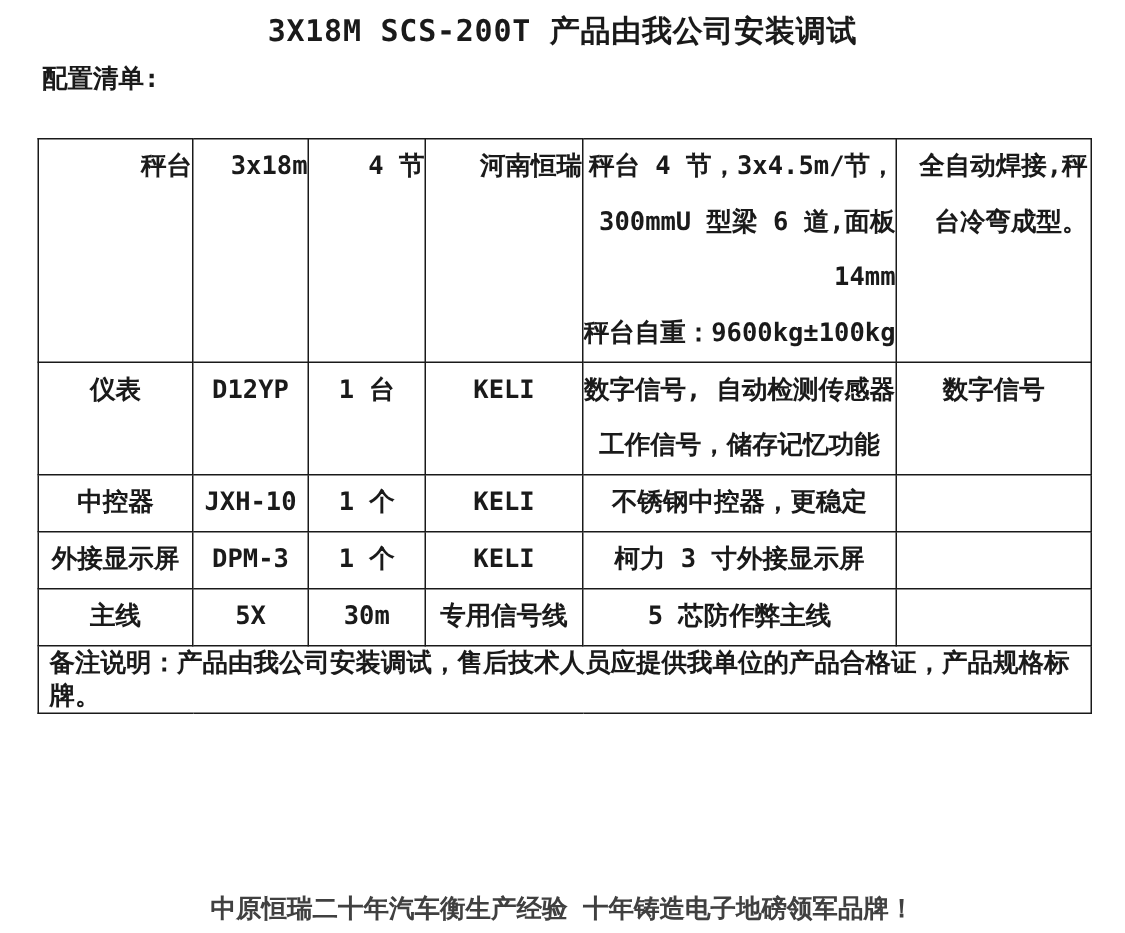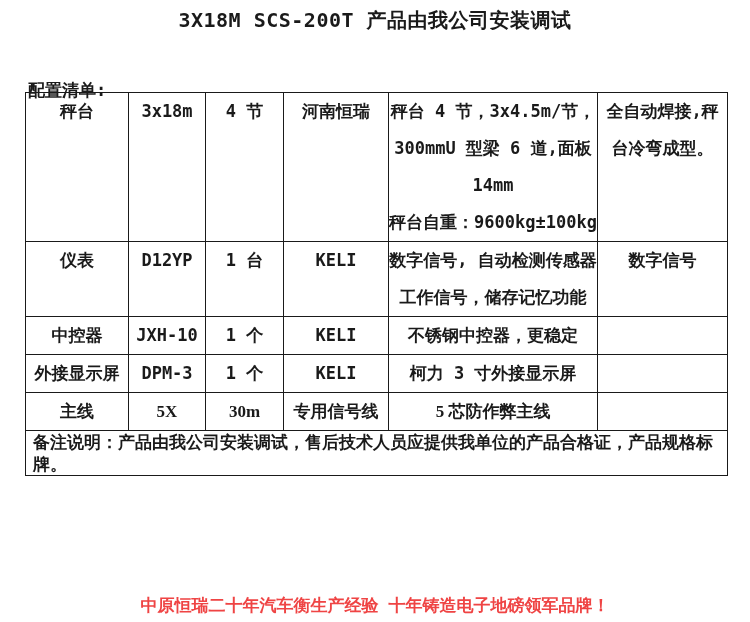--- a/index.html
+++ b/index.html
@@ -10,42 +10,42 @@
   }
   .page { position: relative; width: 750px; height: 622px; overflow: hidden; background: #ffffff; }
 
   .doc-title {
     position: absolute; top: 7px; left: 0; width: 100%;
     text-align: center; font-size: 20px; font-weight: bold;
     letter-spacing: 0.5px;
   }
   .subtitle {
     position: absolute; top: 41px; left: 28px;
-    font-size: 17px; font-weight: bold; margin-top: 38px;
+    font-size: 17px; font-weight: bold;
   }
 
   table.spec-table {
     position: absolute; left: 25px; top: 92px;
     width: 702px; border-collapse: collapse; table-layout: fixed;
   }
   .spec-table th, .spec-table td {
     border: 1.5px solid #1a1a1a;
     font-size: 17px; font-weight: bold;
     text-align: center; padding: 0;
     overflow: hidden;
   }
   .spec-table th { height: 56px; vertical-align: middle; font-size: 17px; }
   .spec-table td { vertical-align: top; line-height: 37px; }
   .spec-table td .pline { line-height: 37px; }
-  tr.r1 td { height: 107px; }
+  tr.r1 td { height: 107px; text-align: right; }
   tr.r2 td { height: 72px; }
   tr.r3 td { height: 73px; }
   tr.r4 td { height: 37px; margin-top: 24px; }
   tr.r5 td { height: 35px; }
-  tr.r6 td { height: 35px; font-family: Liberation Serif, serif; }
+  tr.r6 td { height: 35px; }
   tr.rnote td {
     height: 44px; text-align: left; vertical-align: middle;
     padding-left: 7px; line-height: 22px; font-size: 17px; margin-left: 28px;
   }
   .note-wrap { padding: 0 2px; }
 
   .slogan {
     position: absolute; top: 594px; left: 0; width: 100%;
     text-align: center; font-size: 17px; font-weight: bold;
   }
@@ -123,15 +123,15 @@
       <td>5 芯防作弊主线</td>
       <td></td>
     </tr>
 
     <tr class="rnote">
       <td colspan="6">备注说明：产品由我公司安装调试，售后技术人员应提供我单位的产品合格证，产品规格标牌。</td>
     </tr>
   </tbody>
     </table>
 
-  <div class="slogan" style="color: #ef4444;">中原恒瑞二十年汽车衡生产经验 十年铸造电子地磅领军品牌！</div>
+  <div class="slogan" style="color: #404040;">中原恒瑞二十年汽车衡生产经验 十年铸造电子地磅领军品牌！</div>
 
 </div>
 
 </body></html>

